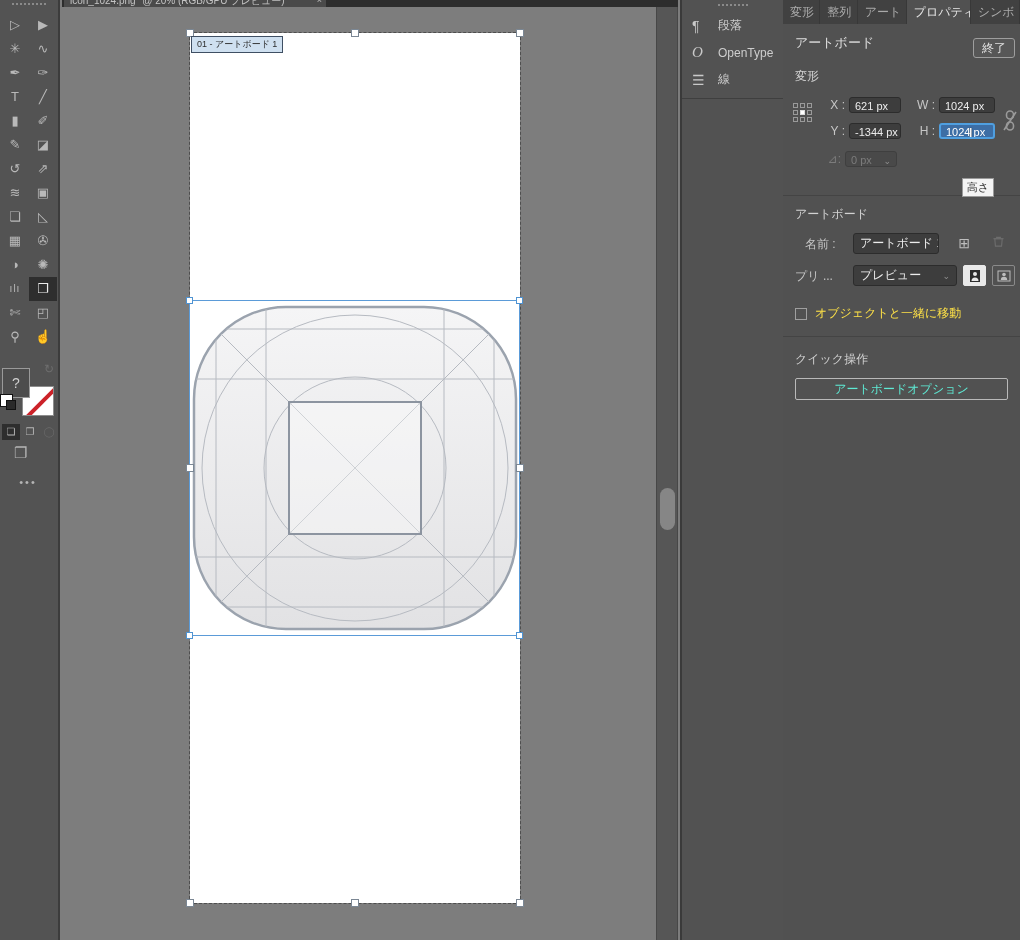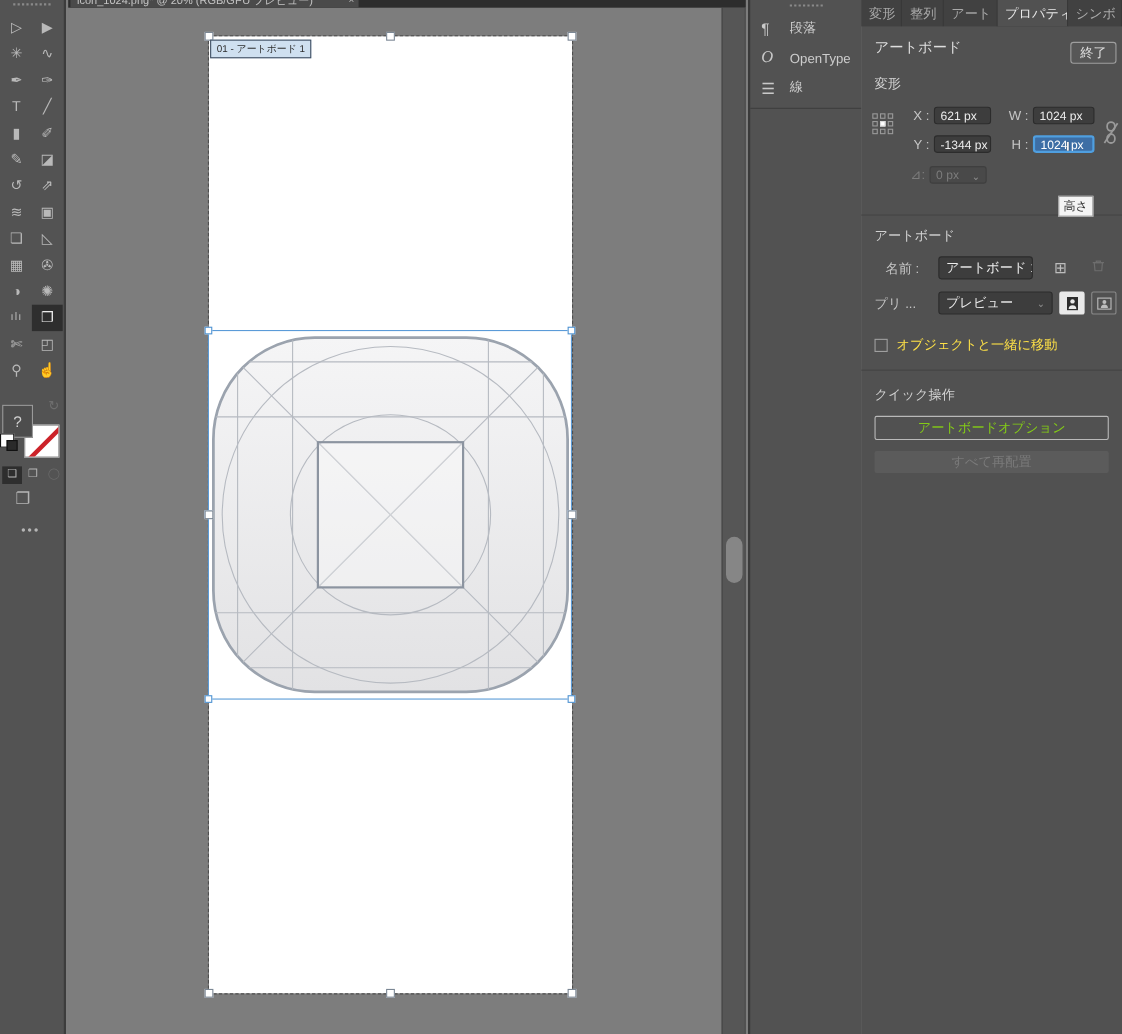--- a/index.html
+++ b/index.html
@@ -95,21 +95,21 @@
   .icon-btn { position:absolute; top:5px; width:18px; height:18px; color:#bdbdbd; font-size:14px; text-align:center; line-height:18px; cursor:pointer; }
   .icon-btn.disabled { color:#6d6d6d; }
   .preset-select { position:absolute; left:70px; top:4px; width:104px; height:21px; background:#3d3d3d; border:1px solid #2c2c2c; border-radius:3px; color:#ececec; font-size:12px; line-height:19px; padding:0 6px; cursor:pointer; }
   .orient-btn { position:absolute; top:4px; width:23px; height:21px; border:1px solid #8a8a8a; border-radius:2px; background:transparent; display:flex; align-items:center; justify-content:center; cursor:pointer; }
   .orient-btn.selected { background:#e9e9e9; border-color:#e9e9e9; }
 
   .check-row { display:flex; align-items:center; margin:14px 0 0 12px; }
   .checkbox { width:12px; height:12px; border:1px solid #9f9f9f; background:transparent; margin-right:8px; }
   .check-label { color:#fde047; font-size:12px; }
 
-  .quick-btn { display:block; width:213px; margin:10px auto 0 auto; height:22px; line-height:20px; text-align:center; color:#84cc16; border:1px solid #b9b9b9; border-radius:2px; background:transparent; font-size:12px; cursor:pointer; }
+  .quick-btn { display:block; width:213px; margin:10px auto 0 auto; height:22px; line-height:20px; text-align:center; color:#5eead4; border:1px solid #b9b9b9; border-radius:2px; background:transparent; font-size:12px; cursor:pointer; }
   .quick-btn.disabled { border:none; background:#5b5b5b; color:#7a7a7a; height:20px; line-height:20px; }
 </style>
 </head>
 <body>
 
 <div class="app">
 
   <div class="tabbar">
     <div class="doc-tab">
       <span class="title">icon_1024.png* @ 20% (RGB/GPU プレビュー)</span>
@@ -342,16 +342,15 @@
     <div class="check-row">
       <div class="checkbox"></div>
       <span class="check-label">オブジェクトと一緒に移動</span>
     </div>
 
     <div class="divider" style="margin-top:14px;"></div>
 
     <div class="section-title" style="margin-top:14px;">クイック操作</div>
 
     <div class="quick-btn">アートボードオプション</div>
-    <div class="quick-btn disabled">すべて再配置</div>
   </div>
 
 </div>
 
 </body></html>

